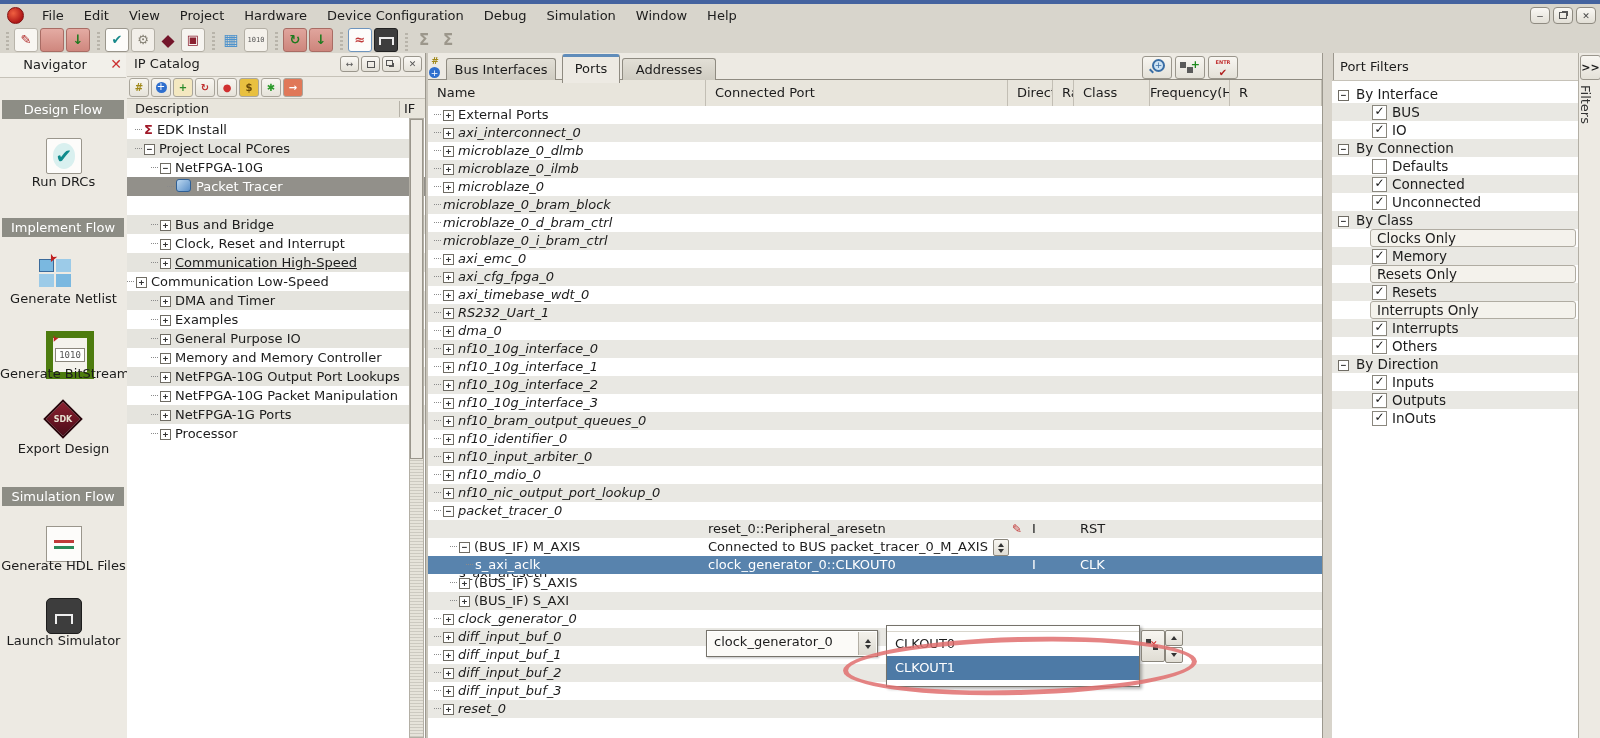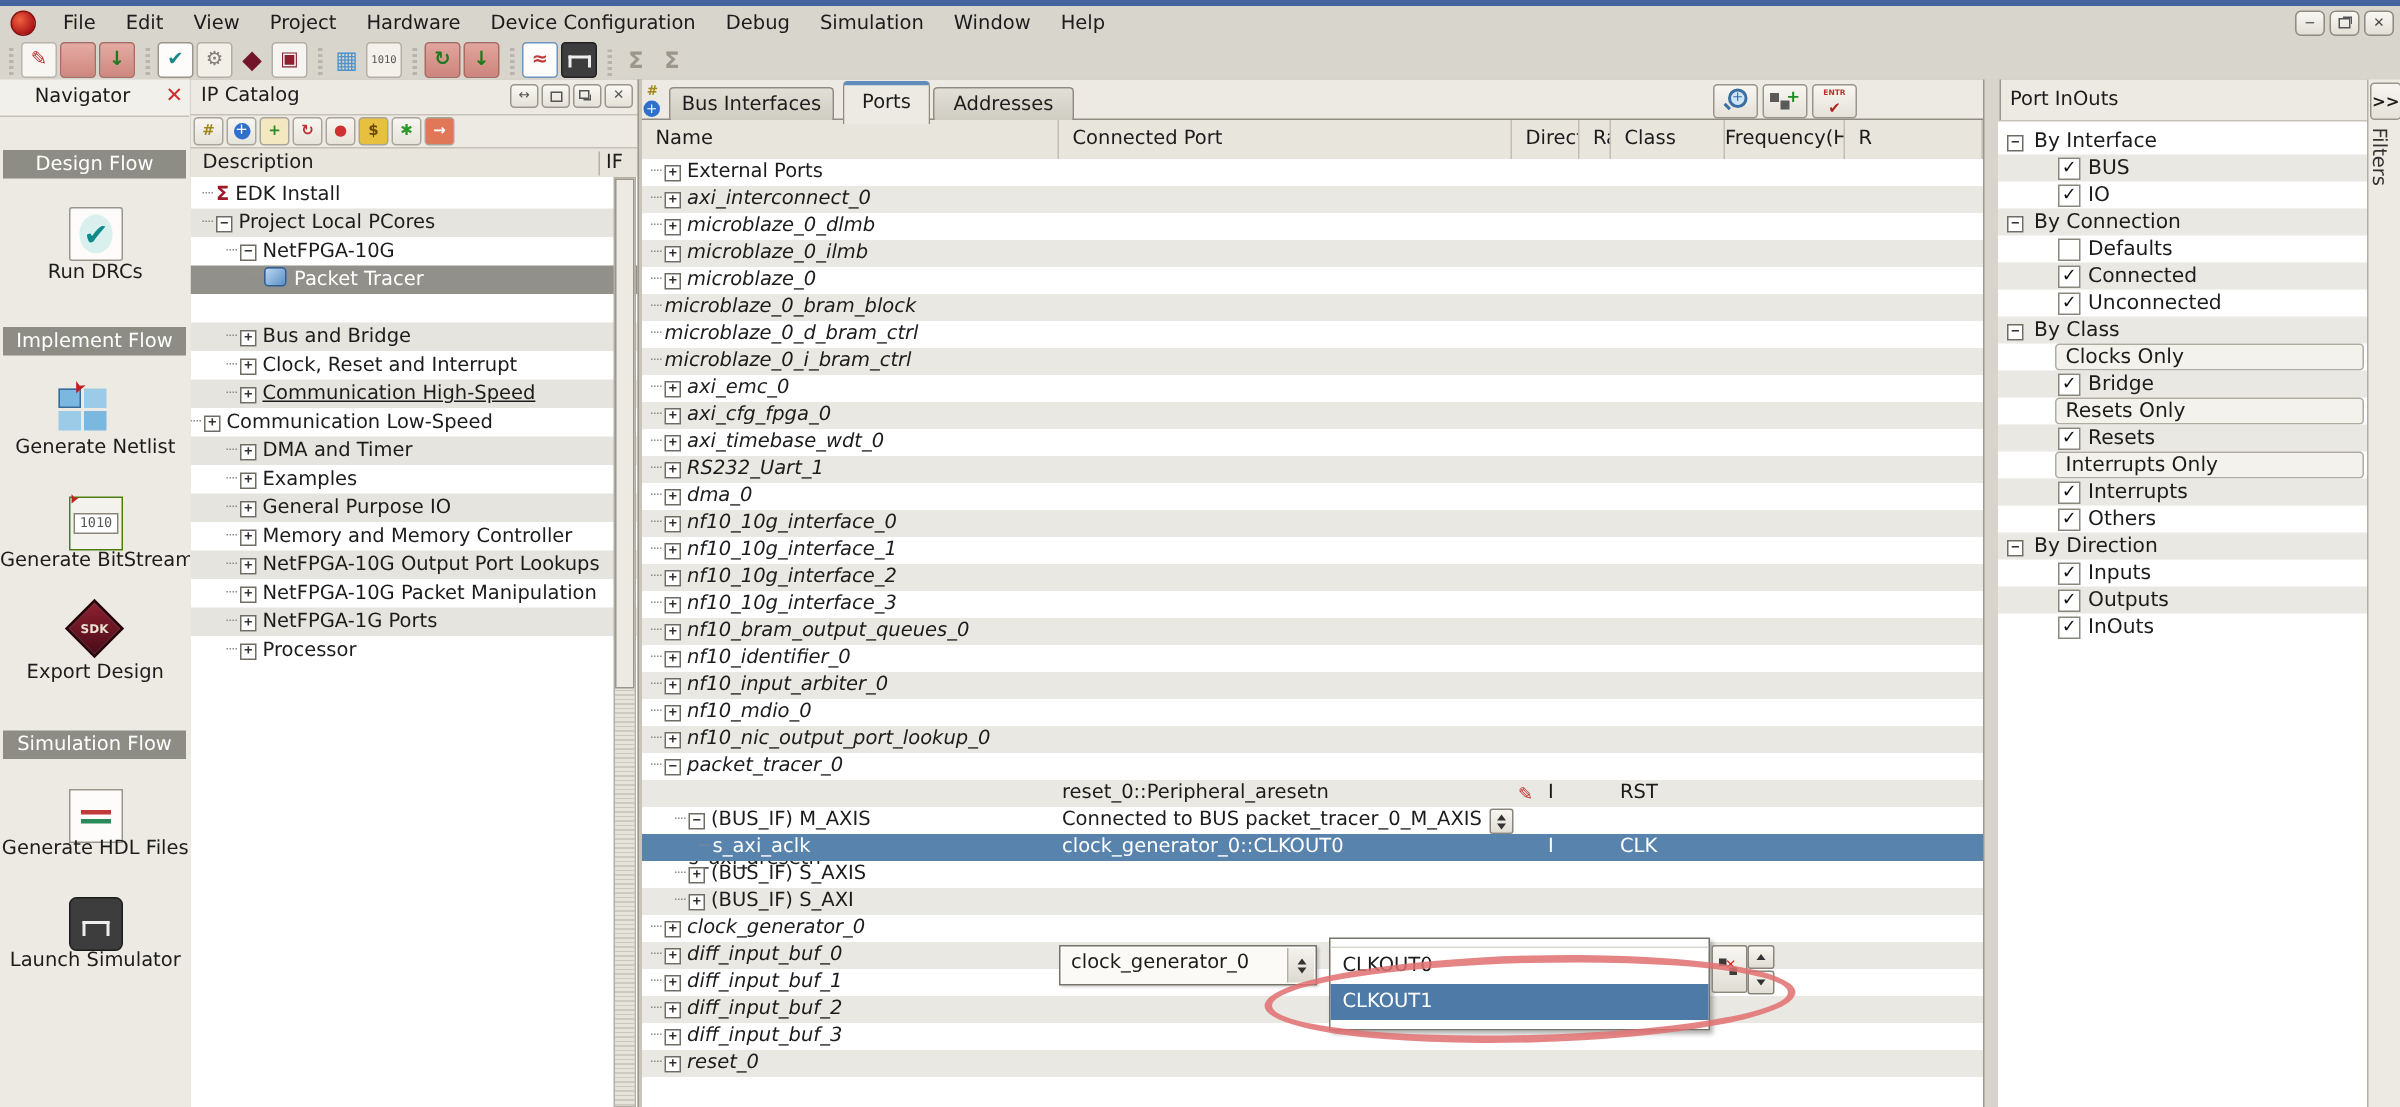--- a/index.html
+++ b/index.html
@@ -45,21 +45,21 @@
   #nav-close{position:absolute;right:4px;top:3px;color:#cc3030;font-weight:bold;font-size:14px;}
   .nav-hdr{position:absolute;left:2px;width:122px;height:19px;background:#8d8d85;color:#fff;
            text-align:center;line-height:19px;font-size:13px;}
   .nav-icon{position:absolute;left:46px;width:34px;height:34px;display:flex;align-items:center;justify-content:center;position:absolute;}
   .nav-label{position:absolute;left:0;width:127px;text-align:center;font-size:13px;white-space:nowrap;overflow:hidden;}
   .n-run-drcs-icon{background:#fdfcfa;border:1px solid #9a968c;border-radius:2px;}
   .n-run-drcs-icon::before{content:"✔";color:#0f8b8c;font-size:20px;background:#d9f0ef;border-radius:50%;padding:1px 3px;}
   .n-generate-netlist-icon::before{content:"";width:13px;height:11px;background:#7ab8e0;border:1px solid #3a6a9a;
       box-shadow:17px 0 0 #9ccbe8,0 15px 0 #9ccbe8,17px 15px 0 #7ab8e0;margin:-15px 17px 0 -17px;}
   .n-generate-netlist-icon::after{content:"➤";color:#c02020;position:absolute;left:2px;top:-4px;transform:rotate(115deg);font-size:11px;}
-  .n-generate-bitstream-icon{background:#f4f2ec;border:1px solid #4d7c0f;font-family:"DejaVu Sans Mono",monospace;
+  .n-generate-bitstream-icon{background:#f4f2ec;border:7px solid #4d7c0f;font-family:"DejaVu Sans Mono",monospace;
       font-size:9px;color:#555;}
   .n-generate-bitstream-icon::after{content:"➤";color:#c02020;position:absolute;left:-2px;top:-6px;transform:rotate(115deg);font-size:12px;}
   .icon-inner-box{border:1px solid #8a867c;background:#fff;padding:1px 3px;}
   .n-export-design-icon::before{content:"";width:24px;height:24px;background:linear-gradient(135deg,#8c2030,#4a0c18);
       border:2px solid #2a060c;transform:rotate(45deg);position:absolute;}
   .n-export-design-icon::after{content:"SDK";position:absolute;color:#e8e2d2;font-size:8px;font-weight:bold;}
   .n-generate-hdl-files-icon{background:#fdfcfa;border:1px solid #9a968c;flex-direction:column;gap:3px;display:flex;}
   .n-generate-hdl-files-icon::before{content:"";width:20px;height:3px;background:#c03a3a;margin-top:0px;}
   .n-generate-hdl-files-icon::after{content:"";width:20px;height:3px;background:#2a8a5a;}
   .n-launch-simulator-icon{background:#3d3d3d;border:1px solid #1d1d1d;border-radius:5px;}
@@ -469,21 +469,21 @@
       </div>
       <div class="prow stripe" style="top: 594px;">
         <span class="pname it" style="left: 6px;"><span class="stub"></span><span class="exp">+</span><span>reset_0</span></span>
       </div>
     </div>
 </div>
 
 <div id="filters" class="abs">
   <div id="f-split"></div>
   <div id="f-content">
-    <div id="f-title">Port InOuts</div>
+    <div id="f-title">Port Filters</div>
     <div id="f-body">
         <div class="frow" style="top: 4px;"><span class="exp">−</span><span class="fglabel">By Interface</span></div>
         <div class="frow stripe" style="top: 22px;">
           <span class="fcheck">✓</span>
           <span class="flabel">BUS</span>
         </div>
         <div class="frow" style="top: 40px;">
           <span class="fcheck">✓</span>
           <span class="flabel">IO</span>
         </div>
@@ -499,21 +499,21 @@
         <div class="frow" style="top: 112px;">
           <span class="fcheck">✓</span>
           <span class="flabel">Unconnected</span>
         </div>
         <div class="frow stripe" style="top: 130px;"><span class="exp">−</span><span class="fglabel">By Class</span></div>
         <div class="frow" style="top: 148px;">
           <span class="fbtn">Clocks Only</span>
         </div>
         <div class="frow stripe" style="top: 166px;">
           <span class="fcheck">✓</span>
-          <span class="flabel">Bridge</span>
+          <span class="flabel">Memory</span>
         </div>
         <div class="frow" style="top: 184px;">
           <span class="fbtn">Resets Only</span>
         </div>
         <div class="frow stripe" style="top: 202px;">
           <span class="fcheck">✓</span>
           <span class="flabel">Resets</span>
         </div>
         <div class="frow" style="top: 220px;">
           <span class="fbtn">Interrupts Only</span>

